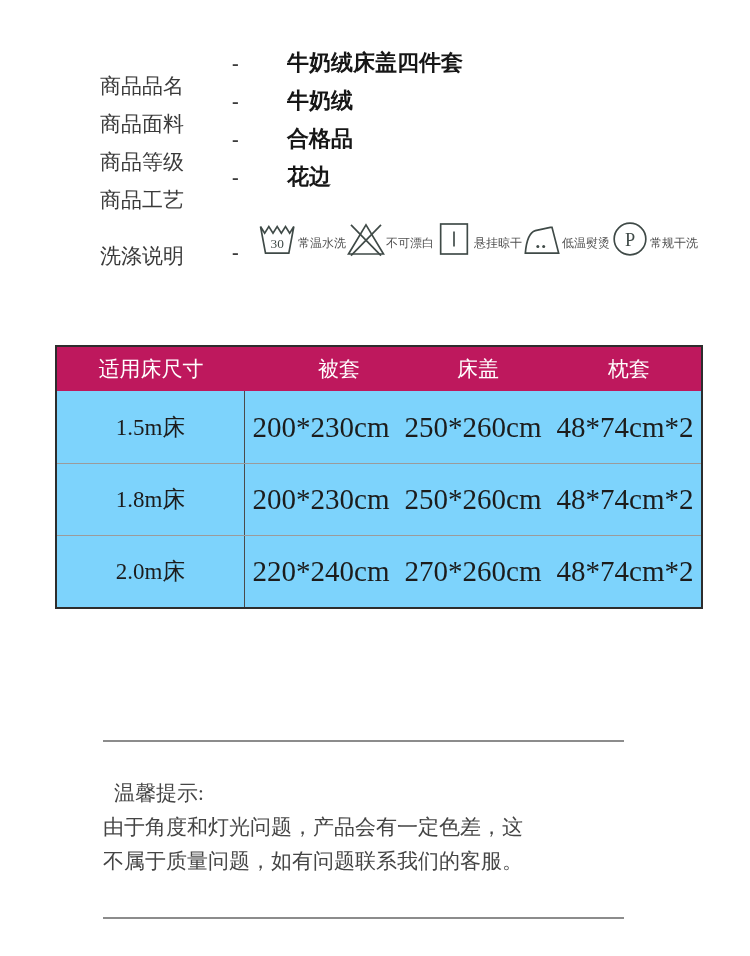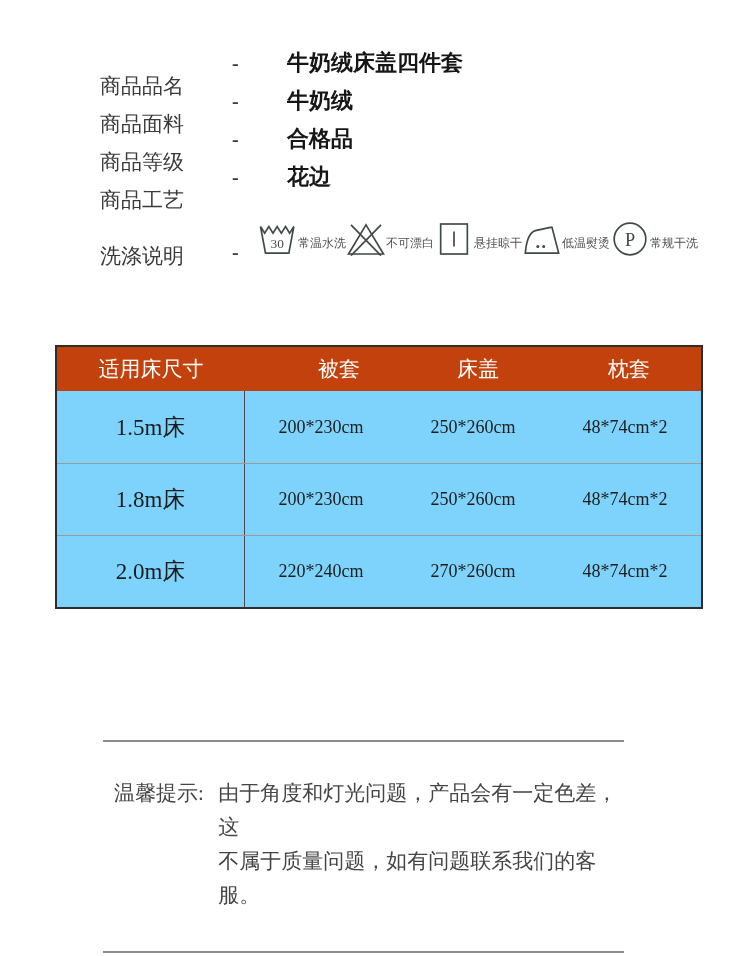--- a/index.html
+++ b/index.html
@@ -27,39 +27,39 @@
   .wash-icons { display:flex; }
   .wash-item { width:88px; display:flex; flex-direction:row; align-items:center; }
   .wash-item svg { margin-top:2px; stroke:#3f4a47; fill:none; stroke-width:2; }
   .wash-item svg text { stroke:none; fill:#3f4a47; }
   .wash-caption { margin-top:11px; font-size:12px; color:#4f4f4f; white-space:nowrap; }
 
   
   .size-table { position:absolute; top:345px; left:55px; width:648px; border:2px solid #2d2d2d; }
   .t-head {
     display:grid; grid-template-columns:188px 152px 152px 152px;
-    background:#c2410c; height:44px; align-items:center;
+    background:#be185d; height:44px; align-items:center;
   }
   .t-head .cell { color:#ffffff; font-size:21px; text-align:center; }
   .t-head .c2 { padding-left:36px; }
   .t-head .c3 { padding-left:10px; }
   .t-head .c4 { padding-left:8px; }
   .t-row {
     display:grid; grid-template-columns:188px 152px 152px 152px;
     height:72px; align-items:center; background:#7dd3fc;
   }
   .t-row + .t-row { border-top:1px solid #9b9b9b; }
-  .t-row .cell { font-size:18px; color:#1c1c1c; text-align:center; }
+  .t-row .cell { font-size:29px; color:#1c1c1c; text-align:center; }
   .t-row .c1 { font-size:23px; align-self:stretch; display:flex; align-items:center;
                justify-content:center; border-right:1px solid #4a4a4a; }
 
   
   .notice { position:absolute; top:740px; left:103px; width:521px; }
   .notice-line { height:0; border-top:2px solid #8c8c8c; }
-  .notice-body { display:flex; margin-top:34px; }
+  .notice-body { display:flex; margin-top:34px;flex-direction:column; }
   .notice-label { width:119px; padding-left:11px; font-size:21px; color:#454545; line-height:34px; white-space:nowrap; }
   .notice-text { font-size:21px; color:#454545; line-height:34px; }
   .notice-bottom { margin-top:39px; }
 </style>
 </head>
 <body>
 
 <div class="spec-list">
   <div class="spec-row">
     <span class="spec-label">商品品名</span>

